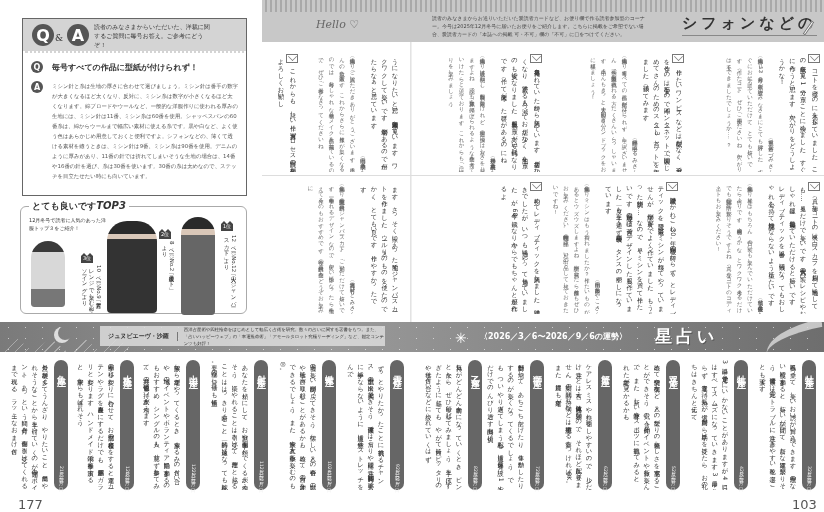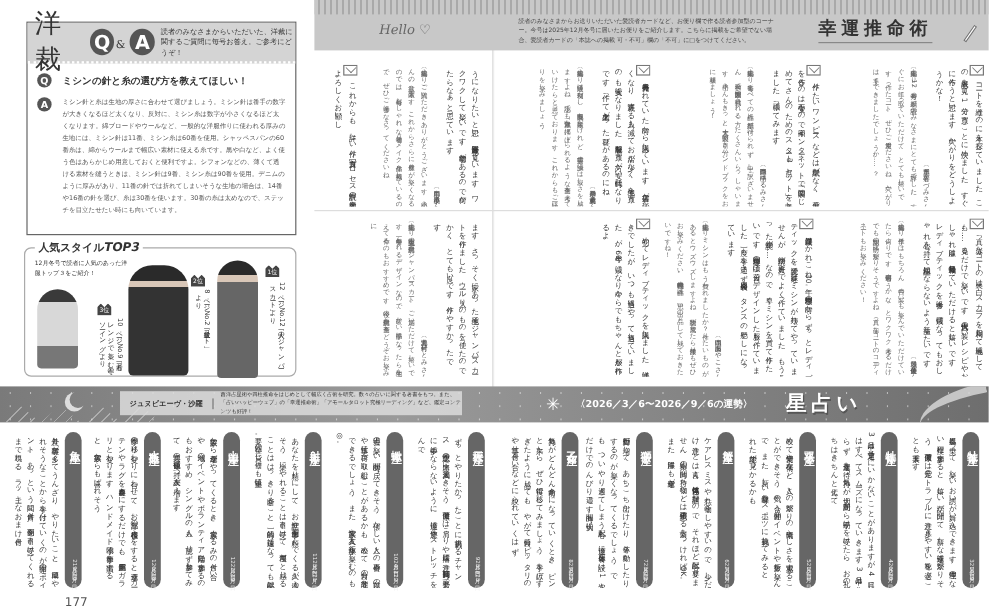--- a/index.html
+++ b/index.html
@@ -63,70 +63,69 @@
   .comet { position: absolute; right: 0; top: 2px; width: 60px; height: 26px; border-top: 8px solid #ddd; border-radius: 100% 0 0 0; transform: rotate(-10deg); opacity: .8; }
   .sparkle { position: absolute; left: 455px; top: 8px; color: #fff; font-size: 14px; }
 
   
   .zodiac-area { position: absolute; left: 0; top: 352px; width: 824px; height: 160px; }
   .sign { position: absolute; top: 8px; width: 64px; height: 130px; display: flex; flex-direction: row-reverse; }
   .sign-tab { width: 14px; height: 130px; background: #666; border-radius: 7px; display: flex; flex-direction: column; align-items: center; padding-top: 8px; }
   .sign-name { writing-mode: vertical-rl; color: #fff; font-size: 9px; font-weight: bold; letter-spacing: 2px; }
   .sign-dates { writing-mode: vertical-rl; color: #eee; font-size: 4.6px; margin-top: auto; margin-bottom: 6px; }
   .sign-text { writing-mode: vertical-rl; font-size: 6.2px; line-height: 10.2px; color: #333; height: 130px; margin-right: 4px; overflow: hidden; }
-  .page-num { position: absolute; font-size: 10px; color: #555; margin-left: 36px; }
+  .page-num { position: absolute; font-size: 13px; color: #555; }
 </style>
 </head>
 <body>
 
 <div class="spread">
   <div class="gutter"></div>
 
   <div class="qa-box">
     <div class="qa-head">
-      <span class="qa-title">洋裁</span>
       <span class="qa-badge">Q</span>
       <span class="qa-amp">&amp;</span>
       <span class="qa-badge">A</span>
       <span class="qa-intro">読者のみなさまからいただいた、洋裁に関するご質問に毎号お答え。ご参考にどうぞ！</span>
     </div>
     <div class="qa-q">
       <span class="qa-q-badge">Q</span>
-      <span class="qa-q-text">ミシンの針と糸の選び方を教えてほしい！</span>
+      <span class="qa-q-text">毎号すべての作品に型紙が付けられず！</span>
     </div>
     <div class="qa-a">
       <span class="qa-a-badge">A</span>
       <span class="qa-a-text">ミシン針と糸は生地の厚さに合わせて選びましょう。ミシン針は番手の数字が大きくなるほど太くなり、反対に、ミシン糸は数字が小さくなるほど太くなります。綿ブロードやウールなど、一般的な洋服作りに使われる厚みの生地には、ミシン針は11番、ミシン糸は60番を使用。シャッペスパンの60番糸は、綿からウールまで幅広い素材に使える糸です。黒や白など、よく使う色はあらかじめ用意しておくと便利ですよ。シフォンなどの、薄くて透ける素材を縫うときは、ミシン針は9番、ミシン糸は90番を使用。デニムのように厚みがあり、11番の針では折れてしまいそうな生地の場合は、14番や16番の針を選び、糸は30番を使います。30番の糸は太めなので、ステッチを目立たせたい時にも向いています。</span>
     </div>
   </div>
 
   <div class="top3">
     <div class="top3-title">
-      <span>人気スタイル</span><i>TOP3</i>
+      <span>とても良いです</span><i>TOP3</i>
     </div>
     <div class="top3-sub">12月冬号で読者に人気のあった洋服トップ３をご紹介！</div>
 
     <div class="person p3"></div>
     <div class="rank" style="left:60px;top:46px">3位</div>
     <div class="rank-label" style="left:60px;top:58px;height:44px">10ページ No.9「着方アレンジで楽しむ冬のソーイング」より</div>
 
     <div class="person p2"></div>
     <div class="rank" style="left:138px;top:22px">2位</div>
     <div class="rank-label" style="left:140px;top:34px;height:46px">8ページ No.2「主役級コート」より</div>
 
     <div class="person p1"></div>
     <div class="rank" style="left:200px;top:14px">1位</div>
     <div class="rank-label" style="left:202px;top:28px;height:72px">12ページ No.12「大人のジャンパースカート」より</div>
   </div>
 
   <div class="letters-head">
     <div class="letters-stripes"></div>
     <div class="hello">Hello ♡</div>
     <div class="letters-intro">読者のみなさまからお送りいただいた愛読者カードなど、お便り欄で作る読者参加型のコーナー。今号は2025年12月冬号に届いたお便りをご紹介します。こちらに掲載をご希望でない場合、愛読者カードの「本誌への掲載 可・不可」欄の「不可」に□をつけてください。</div>
-    <div class="salon-title">幸運推命術</div>
+    <div class="salon-title">シフォンなどの</div>
     <div class="pencil"></div>
   </div>
 
   <div class="letters-body">
     <div class="ltr-col" style="right:4px;top:4px;width:128px;height:118px">
       <span class="env"></span>
       <span>コートを縫うのに本を探していました。この表紙を見て、1分で買うことに決めました。すぐに作ろうと思います。穴かがりをどうしようかな！</span>
       <span class="sig">（三重県　倉谷かづみさん）</span>
       <span class="ed">（編集部より）12月冬号の表紙が読者のみなさまにとても好評でした。すぐにお手に取っていただけて、とても嬉しいです。作ったコート、ぜひご愛用くださいね。穴かがりは上手くできましたでしょうか……？</span>
     </div>

